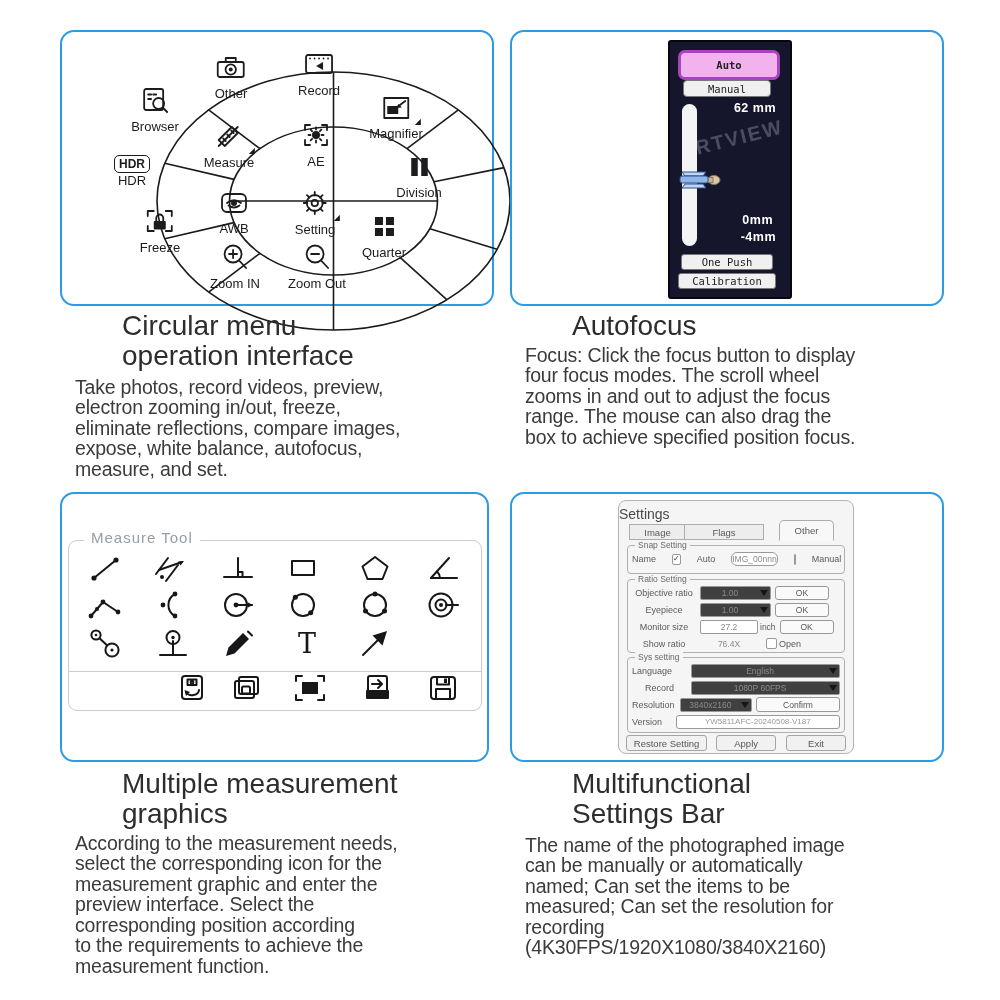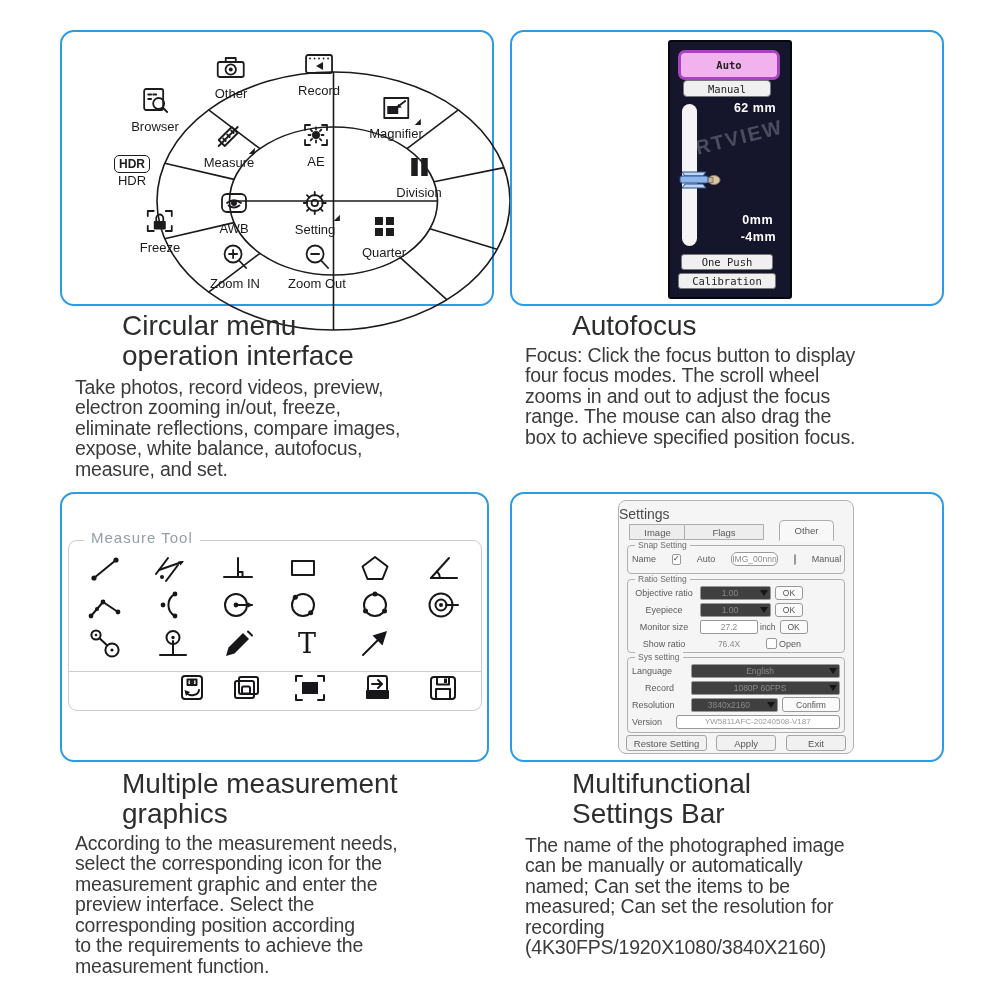--- a/index.html
+++ b/index.html
@@ -50,21 +50,21 @@
   .tab{position:absolute;top:23px;height:14px;border:1px solid #adadad;background:#ededed;
        display:flex;align-items:center;justify-content:center;font-size:9.5px;color:#5a5a5a;}
   .tab.active{top:19px;height:19px;background:#f8f8f8;border-bottom-color:#f8f8f8;border-radius:5px 5px 0 0;z-index:2;}
   .grp{position:absolute;border:1px solid #b0b0b0;border-radius:4px;}
   .grp-legend{position:absolute;top:-6px;left:7px;background:#f5f5f5;padding:0 3px;font-size:8.5px;color:#6a6a6a;white-space:nowrap;}
   .row{display:flex;align-items:center;height:17px;padding:0 4px;}
   .rlab{width:64px;text-align:center;margin-right:4px;white-space:nowrap;font-size:9px;}
   .sel{position:relative;width:58px;height:12px;border:1px solid #999;background:#404040;border-radius:2px;
        display:flex;align-items:center;justify-content:center;font-size:8.5px;color:#8a8a8a;padding-right:11px;}
   .car{position:absolute;right:2px;top:3px;width:0;height:0;border-left:4px solid transparent;border-right:4px solid transparent;border-top:6px solid #151515;}
-  .okb{margin-left:4px;min-width:22px;height:12px;padding:0 2px;border:1px solid #999;border-radius:3px;background:#fafafa;
+  .okb{margin-left:4px;min-width:22px;height:12px;padding:0 15px;border:1px solid #999;border-radius:3px;background:#fafafa;
        display:flex;align-items:center;justify-content:center;font-size:8.5px;color:#555;}
   .inp{height:12px;border:1px solid #999;background:#fff;border-radius:6px;display:flex;align-items:center;justify-content:center;
        font-size:8.5px;color:#8a8a8a;}
   .cb{width:9px;height:9px;border:1px solid #999;background:#fff;border-radius:2px;display:inline-flex;align-items:center;justify-content:center;}
   .cb span{font-size:8px;line-height:1;color:#333;}
   .val{width:58px;text-align:center;color:#8a8a8a;font-size:8.5px;}
   .unit{margin-left:2px;font-size:8.5px;}
   .foot{position:absolute;left:7px;top:234px;width:220px;display:flex;}
   .fbtn{height:14px;border:1px solid #a5a5a5;border-radius:3px;background:#f1f1f1;display:flex;align-items:center;justify-content:center;
         font-size:9.5px;color:#555;}

